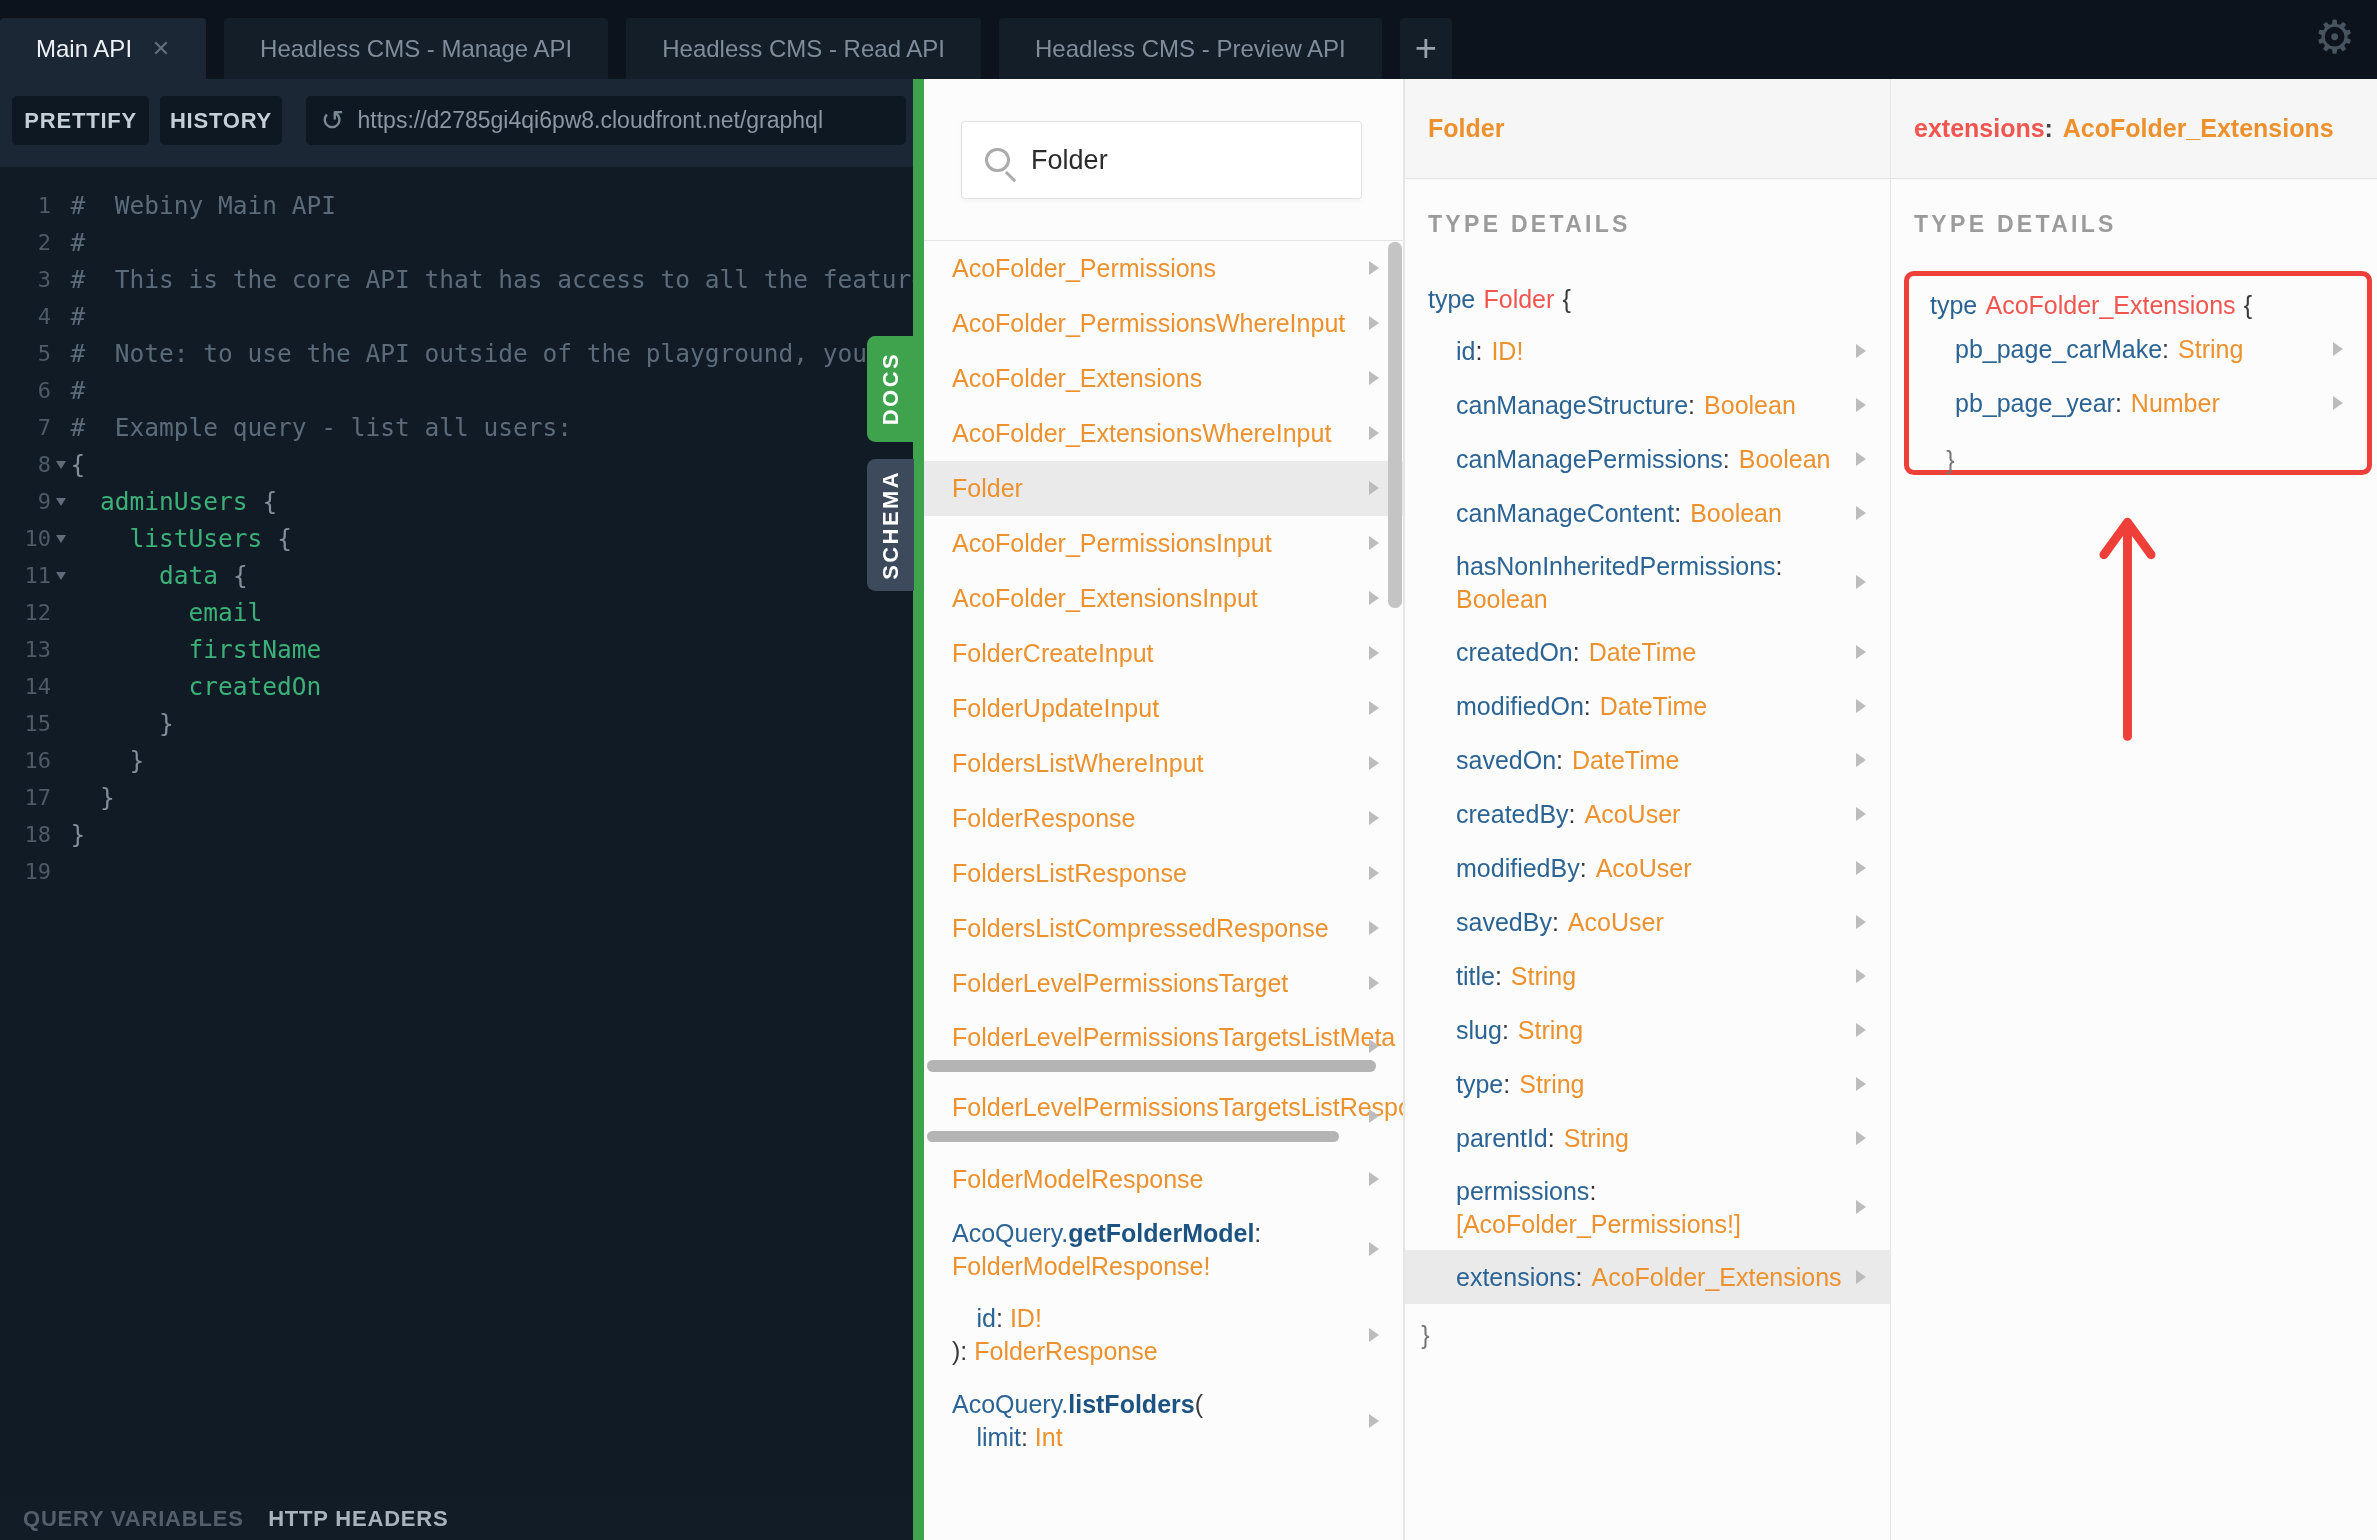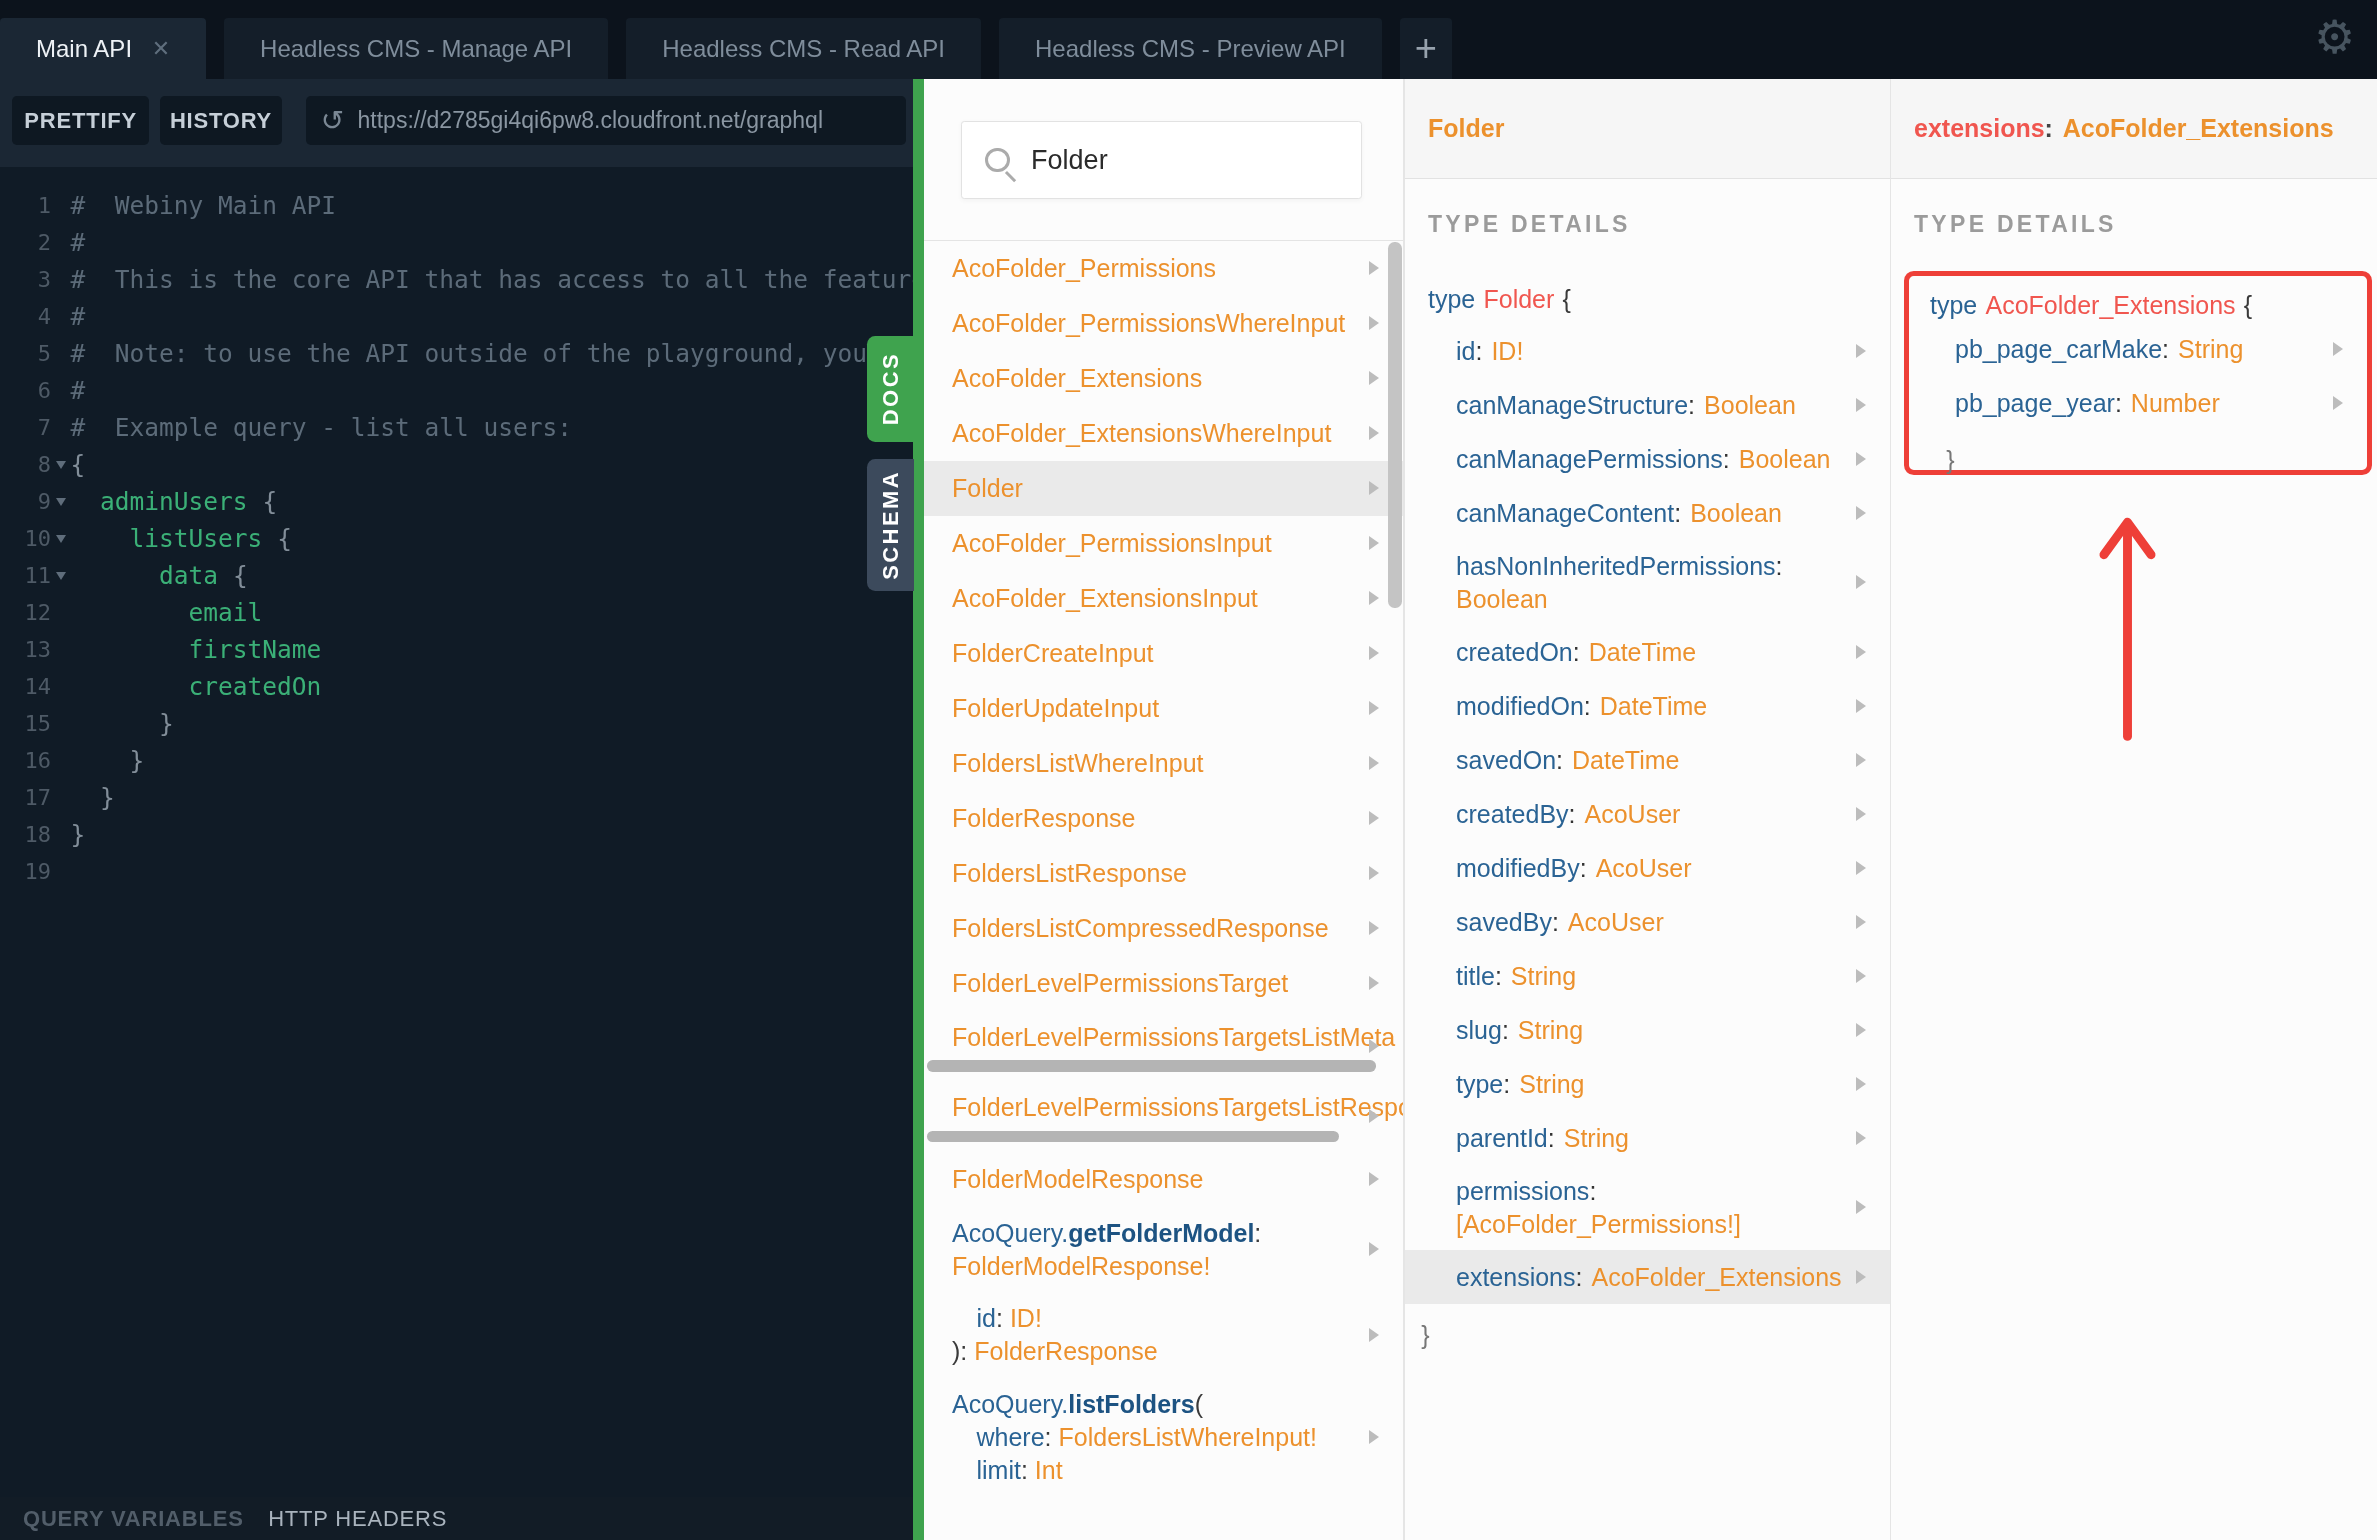--- a/index.html
+++ b/index.html
@@ -45,21 +45,21 @@
       border-top:8.2px solid #5f6d7b;}
   .code{font-family:"DejaVu Sans Mono",monospace;font-size:24.5px;white-space:pre;}
   .tk-comment{color:#5c6b79;}
   .tk-green{color:#3bb077;}
   .tk-brace{color:#828e99;}
 
   
   #bottombar{position:absolute;left:0;top:1497px;width:913px;height:43px;background:#121c26;
              display:flex;align-items:center;gap:24.5px;padding-left:23px;}
   #qv-label{color:#525e6a;font-size:22px;font-weight:700;letter-spacing:0.8px;cursor:pointer;}
-  #hh-label{color:#a9b3bd;font-size:22px;font-weight:400;letter-spacing:0.8px;cursor:pointer;text-align:right;}
+  #hh-label{color:#a9b3bd;font-size:22px;font-weight:700;letter-spacing:0.8px;cursor:pointer;text-align:right;}
 
   
   #green-divider{position:absolute;left:913px;top:79px;width:11.4px;height:1461px;background:var(--green);}
   .side-tab{position:absolute;left:867px;width:47px;display:flex;align-items:center;justify-content:center;
             border-radius:8.2px 0 0 8.2px;cursor:pointer;}
   .side-tab span{writing-mode:vertical-rl;transform:rotate(180deg);color:#fff;font-size:22px;
             font-weight:700;letter-spacing:2.4px;}
   #docs-tab{top:336px;height:106px;background:var(--green);}
   #schema-tab{top:459px;height:132px;background:#3c4a5c;}
 
@@ -289,21 +289,20 @@
           <div class="doc-line"><span class="tk-type">FolderModelResponse!</span></div>
           <span class="chev"></span>
         </div>
         <div class="doc-row multi">
           <div class="doc-line"><span class="tk-blue" style="margin-left: 24.5px;">id</span><span class="tk-dark">: </span><span class="tk-type">ID!</span></div>
           <div class="doc-line"><span class="tk-dark">): </span><span class="tk-type">FolderResponse</span></div>
           <span class="chev"></span>
         </div>
         <div class="doc-row multi">
           <div class="doc-line"><span class="tk-blue">AcoQuery.</span><span class="tk-bluebold">listFolders</span><span class="tk-dark">(</span></div>
-          <div class="doc-line"><span class="tk-blue" style="margin-left: 24.5px;">where</span><span class="tk-dark">: </span><span class="tk-type">FoldersListWhereInput!</span></div>
           <div class="doc-line"><span class="tk-blue" style="margin-left: 24.5px;">limit</span><span class="tk-dark">: </span><span class="tk-type">Int</span></div>
           <span class="chev"></span>
         </div>
       </div>
     <div id="vscroll"></div>
   </div>
 
   <div id="vdiv1" class="vdiv"></div>
   <div id="vdiv2" class="vdiv"></div>
 

